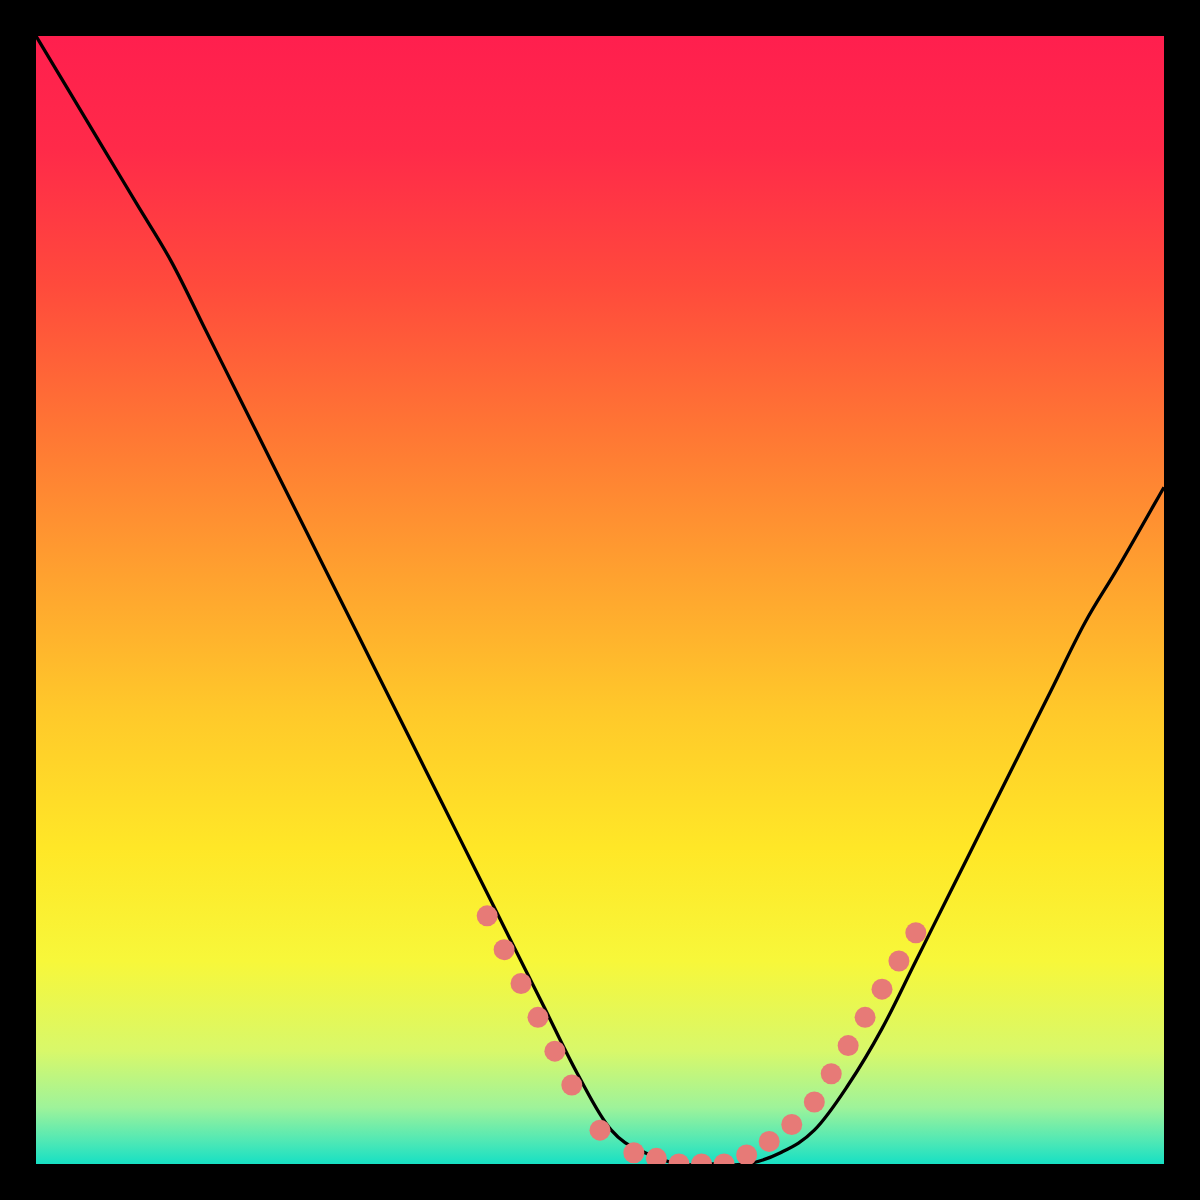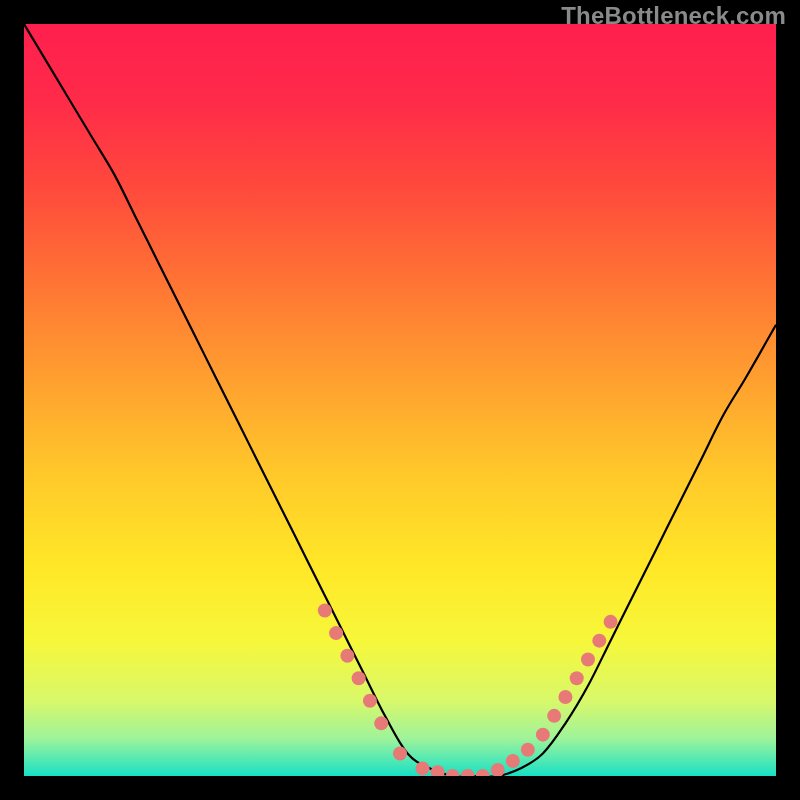--- a/index.html
+++ b/index.html
@@ -75,14 +75,13 @@
           <circle cx="542.88" cy="734.64" r="7" fill="#e77a77"></circle>
           <circle cx="554.16" cy="715.84" r="7" fill="#e77a77"></circle>
           <circle cx="565.4399999999999" cy="697.04" r="7" fill="#e77a77"></circle>
           <circle cx="576.72" cy="678.24" r="7" fill="#e77a77"></circle>
           <circle cx="588" cy="659.4399999999999" r="7" fill="#e77a77"></circle>
           <circle cx="599.28" cy="640.6400000000001" r="7" fill="#e77a77"></circle>
           <circle cx="610.5600000000001" cy="621.84" r="7" fill="#e77a77"></circle>
         </g>
     </g>
   </svg>
-  <div class="watermark">TheBottleneck.com</div>
 </div>
 
 </body></html>

